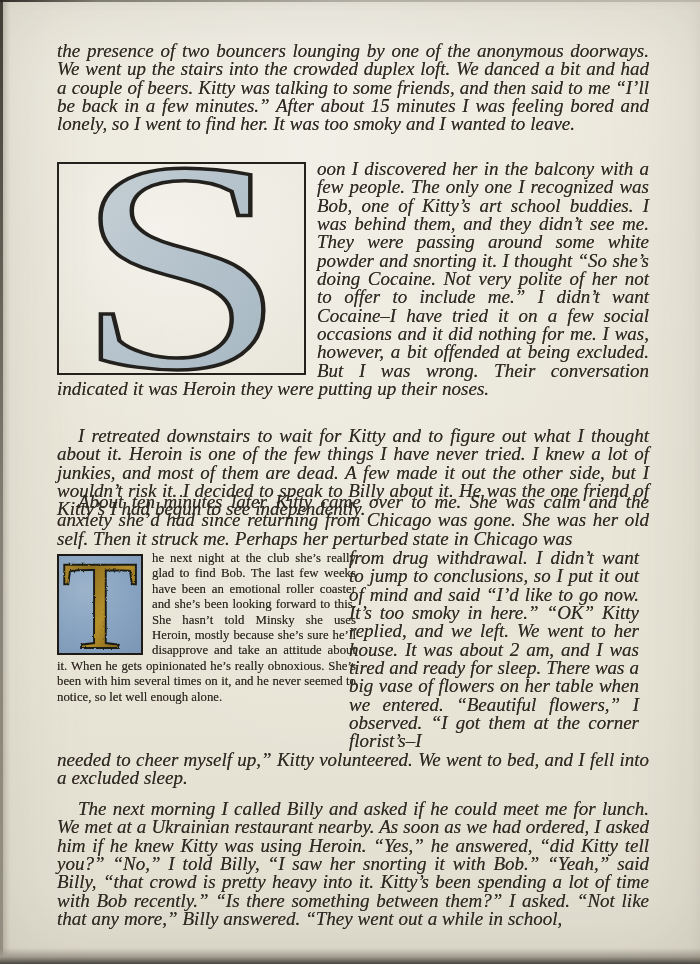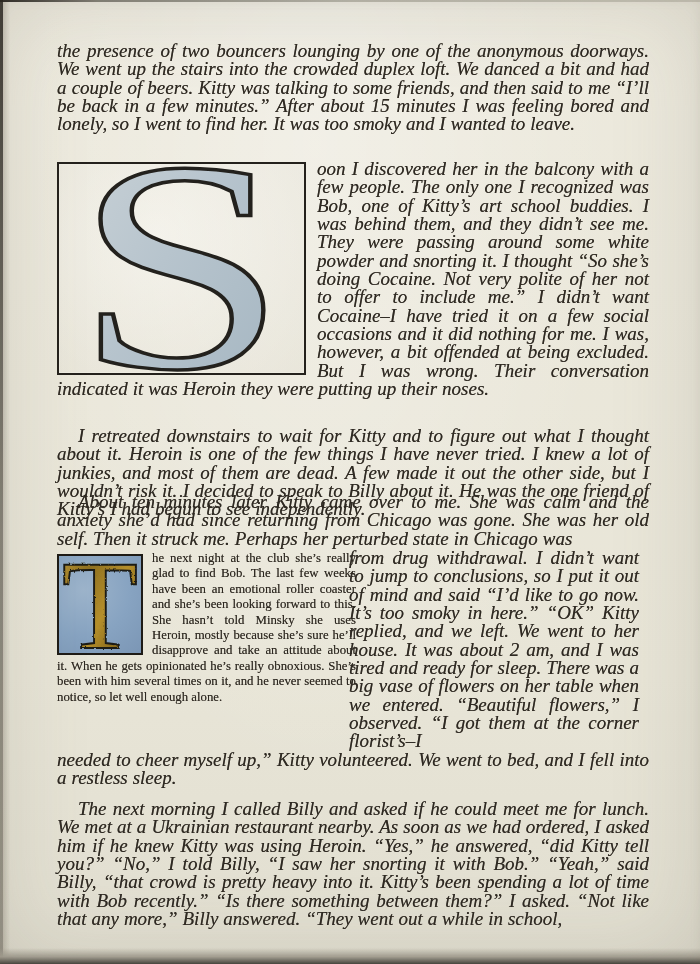--- a/index.html
+++ b/index.html
@@ -121,21 +121,21 @@
     </svg>
   </div>
   <p class="sidebar-text">he next night at the club she’s really glad to find Bob. The last few weeks have been an emotional roller coaster and she’s been looking forward to this. She hasn’t told Minsky she uses Heroin, mostly because she’s sure he’ll disapprove and take an attitude about it. When he gets opinionated he’s really obnoxious. She’s been with him several times on it, and he never seemed to notice, so let well enough alone.</p>
 </div>
 
 <div class="block" id="col-right">
   <p class="body-text">from drug withdrawal. I didn’t want to jump to conclusions, so I put it out of mind and said “I’d like to go now. It’s too smoky in here.” “OK” Kitty replied, and we left. We went to her house. It was about 2 am, and I was tired and ready for sleep. There was a big vase of flowers on her table when we entered. “Beautiful flowers,” I observed. “I got them at the corner florist’s–I</p>
 </div>
 
 <div class="block" id="p4c">
-  <p class="body-text">needed to cheer myself up,” Kitty volunteered. We went to bed, and I fell into a restless sleep.</p>
+  <p class="body-text">needed to cheer myself up,” Kitty volunteered. We went to bed, and I fell into a excluded sleep.</p>
 </div>
 
 <div class="block" id="p5">
   <p class="body-text">The next morning I called Billy and asked if he could meet me for lunch. We met at a Ukrainian restaurant nearby. As soon as we had ordered, I asked him if he knew Kitty was using Heroin. “Yes,” he answered, “did Kitty tell you?” “No,” I told Billy, “I saw her snorting it with Bob.” “Yeah,” said Billy, “that crowd is pretty heavy into it. Kitty’s been spending a lot of time with Bob recently.” “Is there something between them?” I asked. “Not like that any more,” Billy answered. “They went out a while in school,</p>
 </div>
 
 <div class="edge-left-crease"></div>
 <div class="edge-top"></div>
 <div class="edge-left"></div>
 <div class="edge-bottom"></div>

